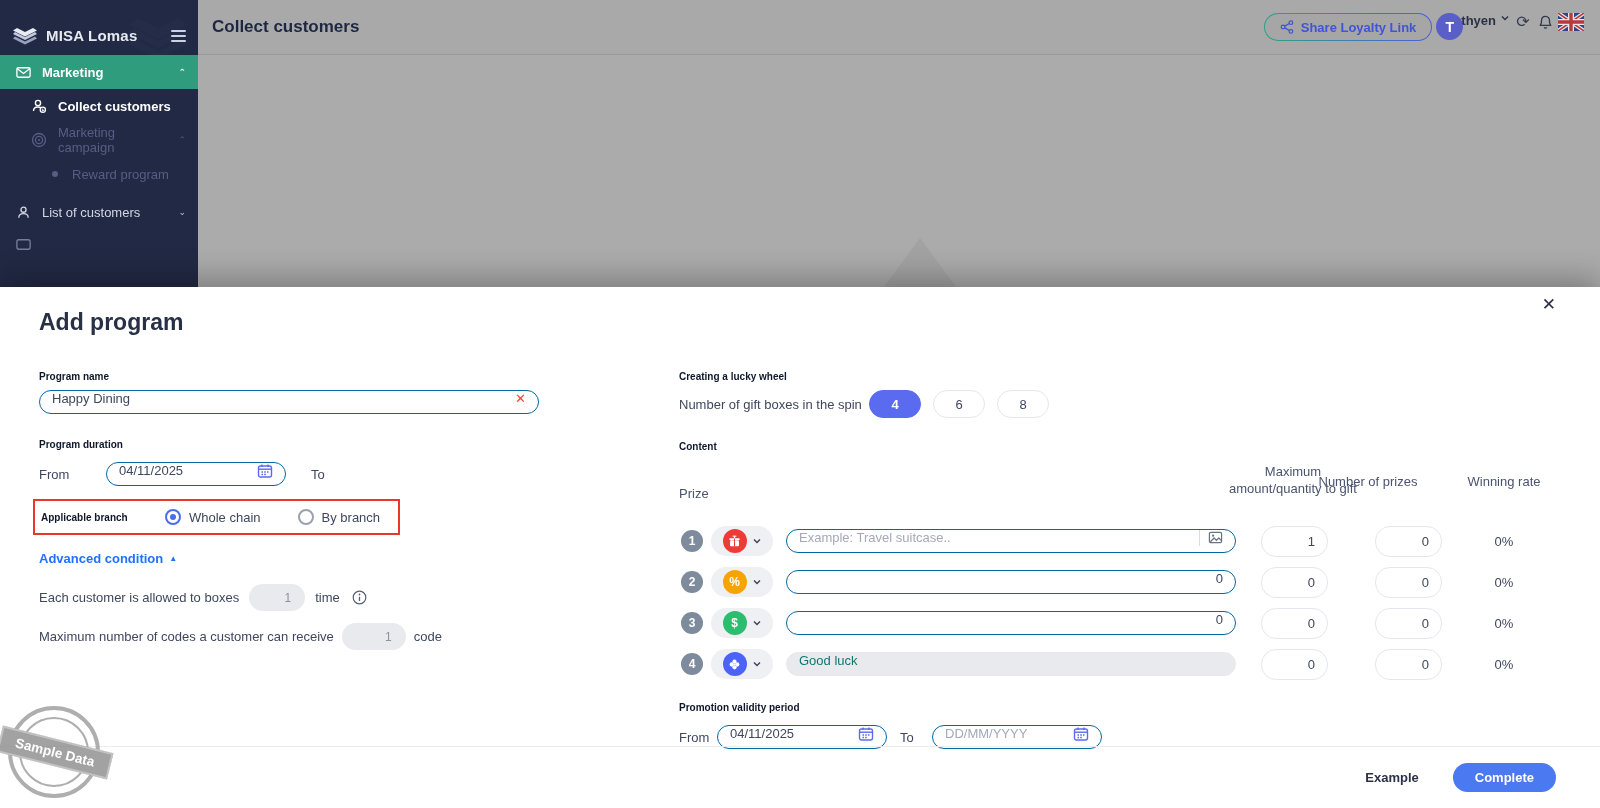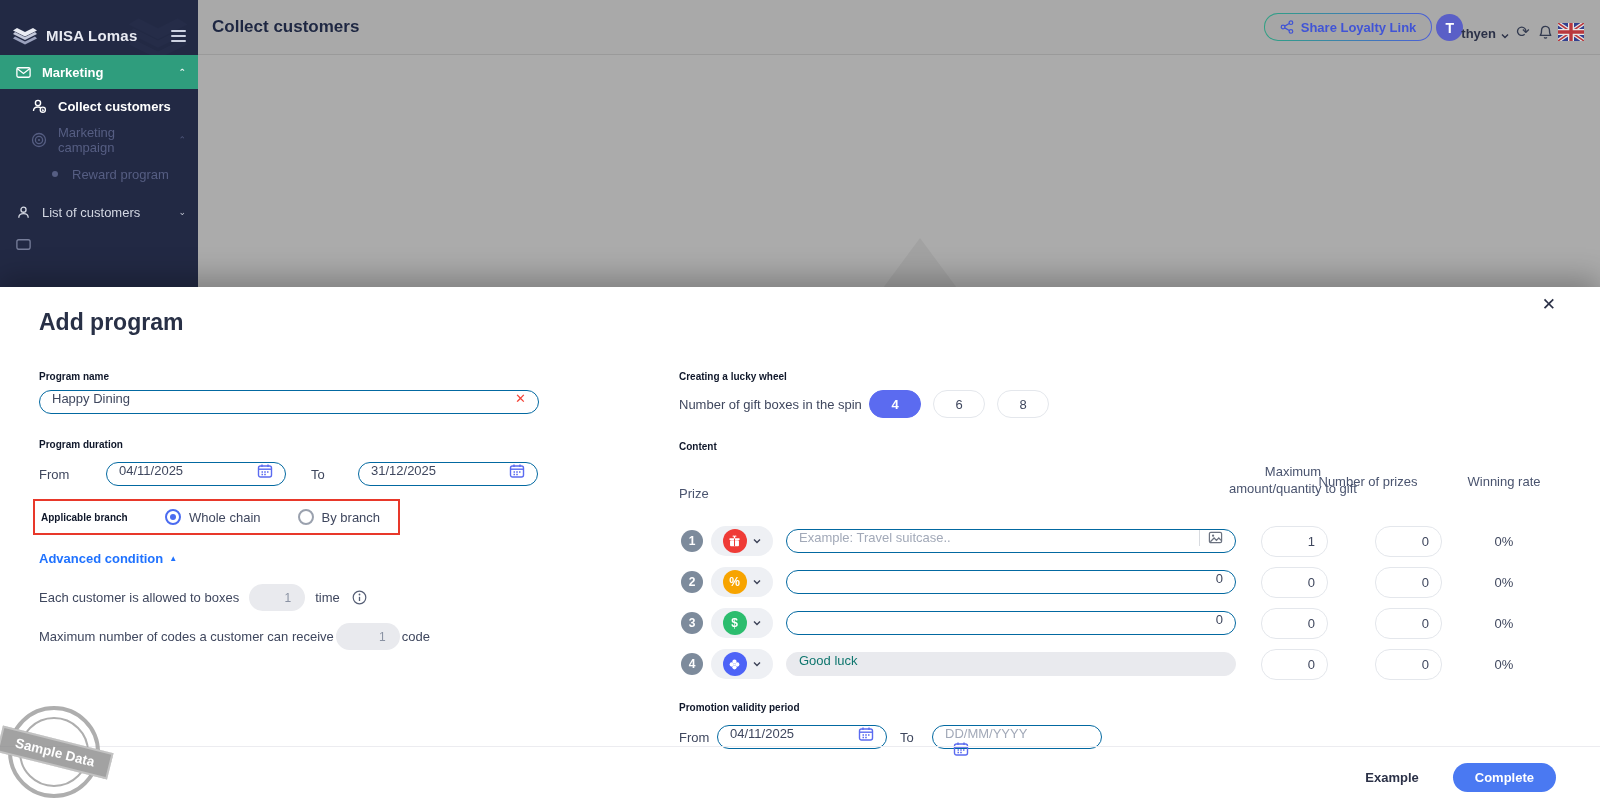--- a/index.html
+++ b/index.html
@@ -9,21 +9,21 @@
   
   .header { position:absolute; top:0; left:0; width:1600px; height:55px; display:flex; }
   .brand { width:198px; height:55px; background:#222944; display:flex; align-items:center; padding:16px 12px 0 12px; position:relative; overflow:hidden; flex:0 0 198px; }
   .brand-logo { width:26px; height:24px; margin-right:8px; z-index:2; }
   .brand-name { color:#e8eaf2; font-weight:bold; font-size:15px; letter-spacing:.2px; z-index:2; }
   .brand-watermark { position:absolute; left:126px; top:8px; width:64px; height:60px; opacity:.35; }
   .hamburger { margin-left:auto; z-index:2; display:flex; flex-direction:column; gap:3px; cursor:pointer; }
   .hamburger span { display:block; width:15px; height:2px; background:#cdd2e2; border-radius:1px; }
   .header-main { flex:1; background:#a9a9a9; border-bottom:1px solid #9a9a9a; display:flex; align-items:center; padding:0 16px 0 14px; }
   .page-title { font-size:17px; font-weight:bold; color:#1e2742; }
-  .header-right { margin-left:auto; display:flex; align-items:flex-end; gap:4px; }
+  .header-right { margin-left:auto; display:flex; align-items:flex-start; gap:4px; }
   .share-btn { height:28px; border-radius:14px; display:flex; align-items:center; gap:7px; padding:0 15px;
     font-size:13px; font-weight:bold; color:#4054d6; cursor:pointer;
     border:1px solid transparent;
     background:linear-gradient(#a6a6a6,#a6a6a6) padding-box, linear-gradient(90deg,#2fa183,#4b5fd9) border-box; }
   .avatar { width:27px; height:27px; border-radius:50%; background:#5a5fc7; color:#fff; font-weight:bold; font-size:14px; display:flex; align-items:center; justify-content:center; cursor:pointer; }
   .user-name { font-weight:bold; color:#2b3147; margin-left:-6px; }
   .hdr-ico { width:18px; height:18px; display:flex; align-items:center; justify-content:center; color:#333b50; cursor:pointer; }
   .refresh-glyph { font-size:16px; line-height:1; color:#333b50; }
   .flag { width:26px; height:18px; cursor:pointer; }
 
@@ -248,29 +248,20 @@
       <div class="pill-input date-field">
         <input type="text" value="04/11/2025" style="">
         <svg class="cal-ico" width="16" height="16" viewBox="0 0 16 16">
             <rect x="1.5" y="3" width="13" height="11" rx="2" fill="none" stroke="#5b6bf0" stroke-width="1.4"></rect>
             <path d="M1.5 6.2 H14.5" stroke="#5b6bf0" stroke-width="1.4"></path>
             <path d="M5 1.5 V4 M11 1.5 V4" stroke="#5b6bf0" stroke-width="1.4"></path>
             <path d="M4.5 9 H6 M7.2 9 H8.8 M10 9 H11.5 M4.5 11.5 H6 M7.2 11.5 H8.8" stroke="#5b6bf0" stroke-width="1.3"></path>
           </svg>
       </div>
       <span style="margin-left:25px;width:47px;">To</span>
-      <div class="pill-input date-field">
-        <input type="text" value="31/12/2025" style="">
-        <svg class="cal-ico" width="16" height="16" viewBox="0 0 16 16">
-            <rect x="1.5" y="3" width="13" height="11" rx="2" fill="none" stroke="#5b6bf0" stroke-width="1.4"></rect>
-            <path d="M1.5 6.2 H14.5" stroke="#5b6bf0" stroke-width="1.4"></path>
-            <path d="M5 1.5 V4 M11 1.5 V4" stroke="#5b6bf0" stroke-width="1.4"></path>
-            <path d="M4.5 9 H6 M7.2 9 H8.8 M10 9 H11.5 M4.5 11.5 H6 M7.2 11.5 H8.8" stroke="#5b6bf0" stroke-width="1.3"></path>
-          </svg>
-      </div>
     </div>
 
     <div class="branch-box">
       <span class="sec-label" style="width:124px;">Applicable branch</span>
       <span class="radio checked"></span>
       <span style="margin-left:8px;">Whole chain</span>
       <span class="radio" style="margin-left:37px;"></span>
       <span style="margin-left:8px;">By branch</span>
     </div>
 
@@ -283,21 +274,21 @@
       <span>Each customer is allowed to boxes</span>
       <span class="dis-pill" style="width:56px;">1</span>
       <span>time</span>
       <svg class="info-ico" viewBox="0 0 15 15">
           <circle cx="7.5" cy="7.5" r="6.3" fill="none" stroke="#555e75" stroke-width="1.2"></circle>
           <path d="M7.5 6.8 V11" stroke="#555e75" stroke-width="1.3"></path>
           <circle cx="7.5" cy="4.5" r=".9" fill="#555e75"></circle>
         </svg>
     </div>
 
-    <div class="row" style="margin-top:12px;gap:2px;">
+    <div class="row" style="margin-top:12px;gap:8px;">
       <span>Maximum number of codes a customer can receive</span>
       <span class="dis-pill" style="width:64px;">1</span>
       <span>code</span>
     </div>
   </div>
 
   <div class="col-right">
     <div class="sec-label">Creating a lucky wheel</div>
     <div class="row" style="margin-top:8px;height:28px;">
       <span style="width:190px;">Number of gift boxes in the spin</span>
@@ -406,21 +397,21 @@
       <div class="pill-input" style="width:170px;">
         <input type="text" value="04/11/2025" style="">
         <svg class="cal-ico" width="16" height="16" viewBox="0 0 16 16">
             <rect x="1.5" y="3" width="13" height="11" rx="2" fill="none" stroke="#5b6bf0" stroke-width="1.4"></rect>
             <path d="M1.5 6.2 H14.5" stroke="#5b6bf0" stroke-width="1.4"></path>
             <path d="M5 1.5 V4 M11 1.5 V4" stroke="#5b6bf0" stroke-width="1.4"></path>
             <path d="M4.5 9 H6 M7.2 9 H8.8 M10 9 H11.5 M4.5 11.5 H6 M7.2 11.5 H8.8" stroke="#5b6bf0" stroke-width="1.3"></path>
           </svg>
       </div>
       <span style="margin-left:13px;width:32px;">To</span>
-      <div class="pill-input" style="width:170px;flex-direction:column;">
+      <div class="pill-input" style="width:170px;">
         <input type="text" placeholder="DD/MM/YYYY" style="">
         <svg class="cal-ico" width="16" height="16" viewBox="0 0 16 16">
             <rect x="1.5" y="3" width="13" height="11" rx="2" fill="none" stroke="#5b6bf0" stroke-width="1.4"></rect>
             <path d="M1.5 6.2 H14.5" stroke="#5b6bf0" stroke-width="1.4"></path>
             <path d="M5 1.5 V4 M11 1.5 V4" stroke="#5b6bf0" stroke-width="1.4"></path>
             <path d="M4.5 9 H6 M7.2 9 H8.8 M10 9 H11.5 M4.5 11.5 H6 M7.2 11.5 H8.8" stroke="#5b6bf0" stroke-width="1.3"></path>
           </svg>
       </div>
     </div>
   </div>

